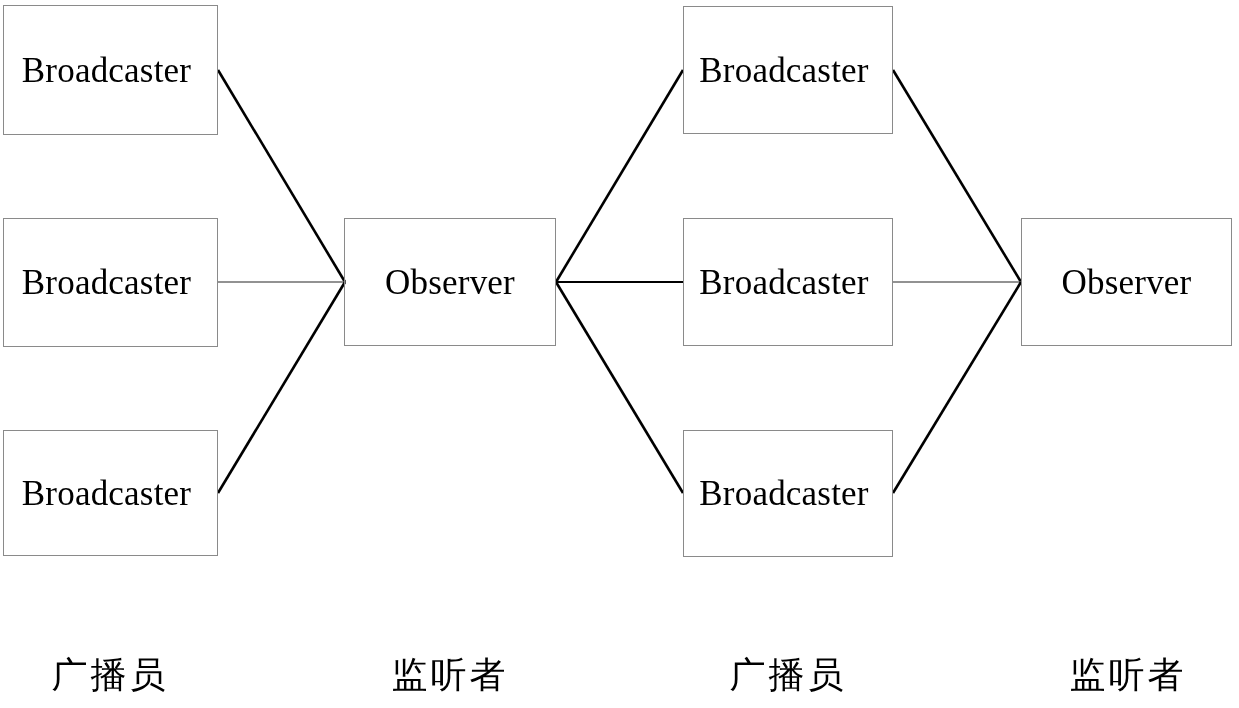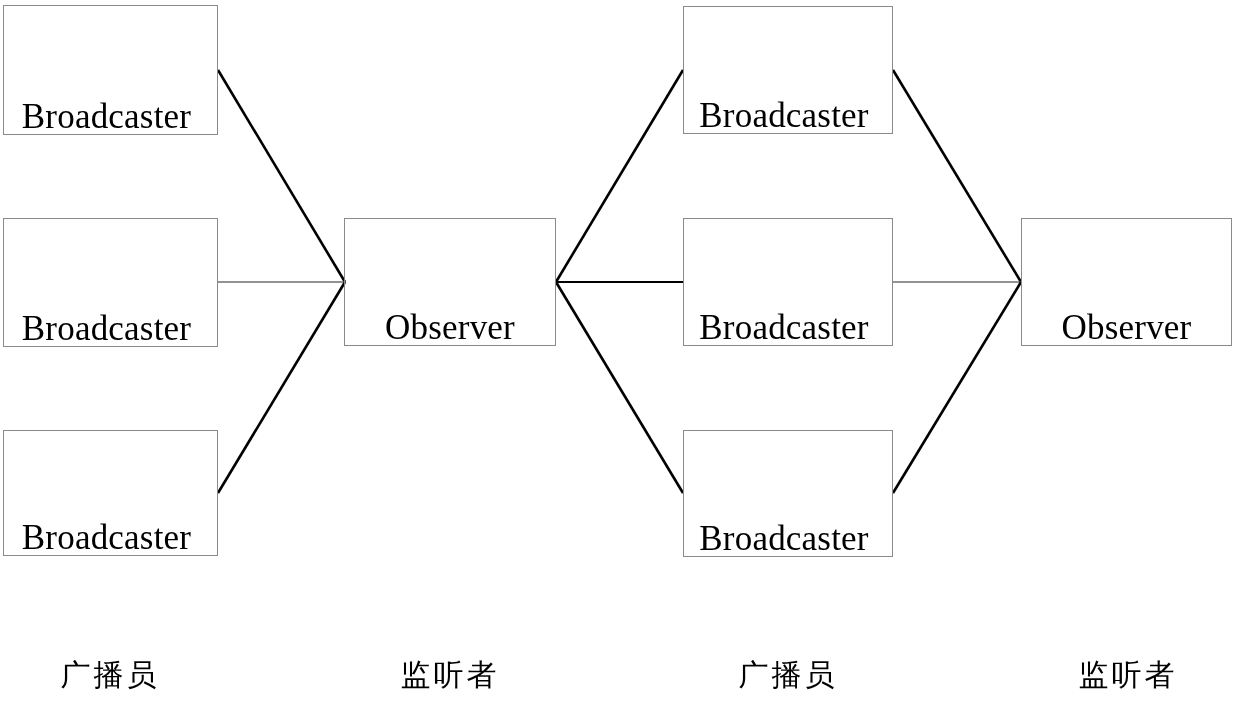--- a/index.html
+++ b/index.html
@@ -26,39 +26,39 @@
     width: 1239px;
     height: 708px;
     display: block;
   }
   .node-box {
     position: absolute;
     box-sizing: border-box;
     border: 1px solid #8a8a8a;
     background: transparent;
     display: flex;
-    align-items: flex-end;
+    align-items: center;
     justify-content: center;
   }
   .node-label {
     font-family: "Liberation Serif", "DejaVu Serif", serif;
     font-size: 35px;
     line-height: 1;
     color: #000000;
     white-space: nowrap;
     letter-spacing: 0.2px;
   }
   .node-box.broadcaster .node-label {
     position: relative;
     left: -4px;
   }
   .caption {
     position: absolute;
-    font-family: Liberation Serif, serif;
-    font-size: 30px;
+    font-family: Liberation Mono, monospace;
+    font-size: 36px;
     line-height: 1;
     color: #000000;
     white-space: nowrap;
     text-align: center;
     letter-spacing: 3px;
   }
 </style>
 </head>
 <body>
 

